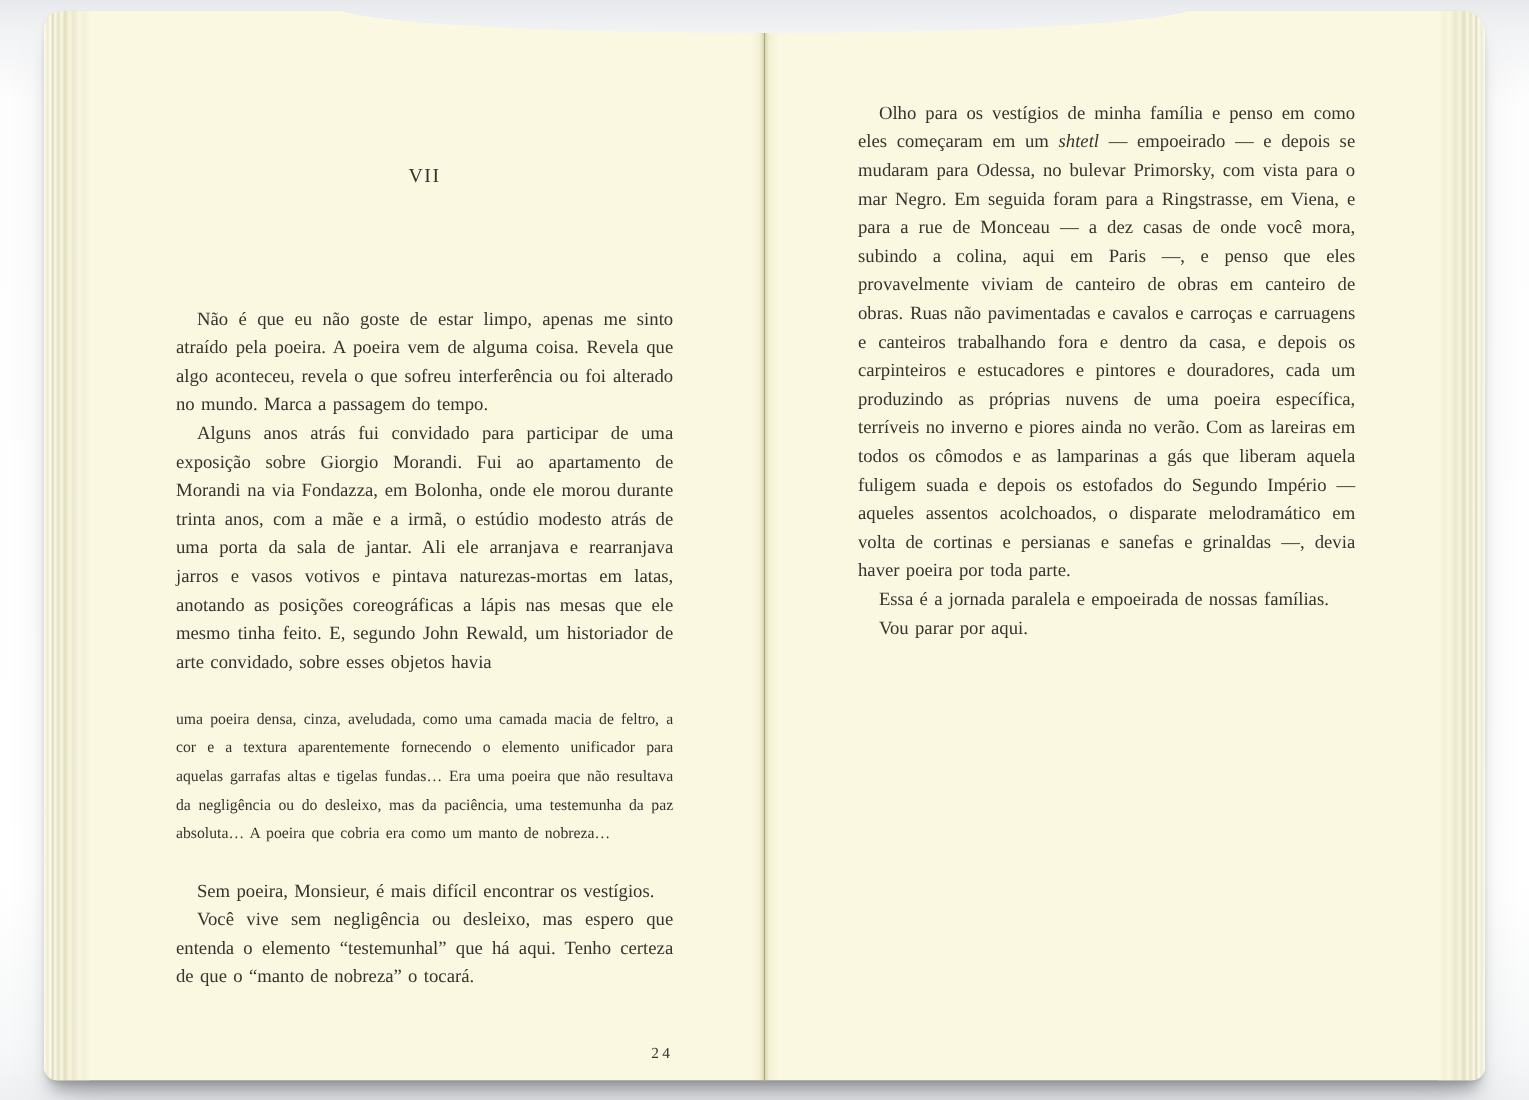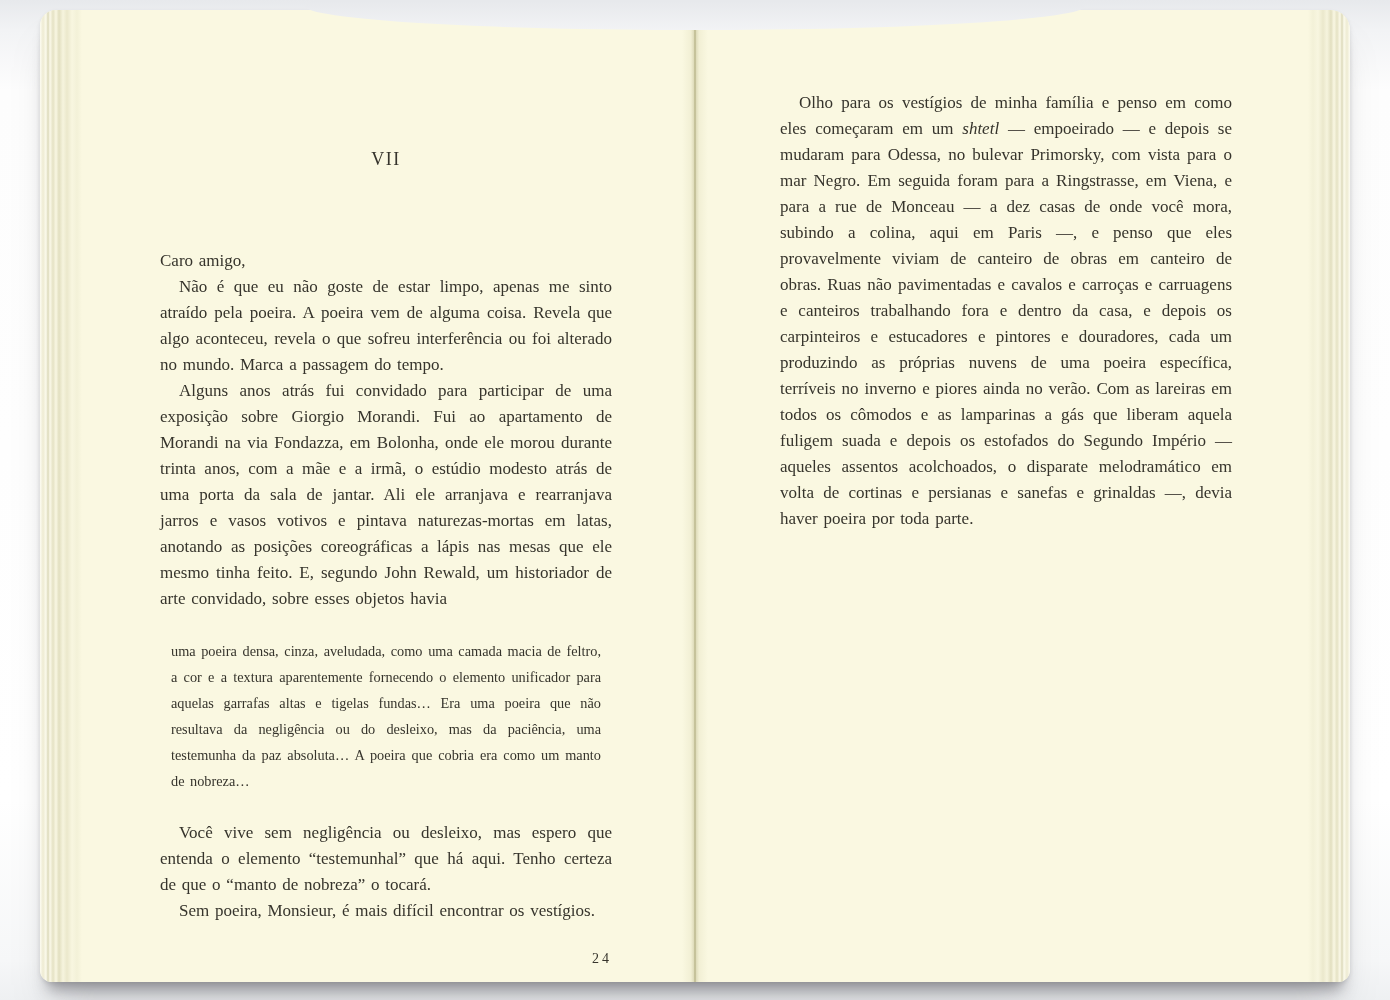--- a/index.html
+++ b/index.html
@@ -86,34 +86,34 @@
   }
   .left-column  { left: 160px; top: 146px; }
   .right-column { left: 780px; top: 90px;  }
 
   .chapter-heading {
     font-size: 18px;
     line-height: 26px;
     font-weight: normal;
     text-align: center;
     letter-spacing: 1.5px;
-    margin-bottom: 76px;
+    margin-bottom: 105px;
   }
 
   .para {
     font-size: 17px;
     line-height: 26px;
     text-align: justify;
     word-spacing: 1.5px;
     hyphens: auto;
   }
   .para.indent { text-indent: 19px; }
   .para.quote {
     font-size: 14.3px;
-    margin: 26px 11px;
+    margin: 26px 0;
     word-spacing: 2px;
   }
   .para em { font-style: italic; }
 
   .page-number {
     position: absolute;
     width: 452px;
     text-align: right;
     top: 951px;
     font-size: 14px;
@@ -132,31 +132,32 @@
   <div class="book">
     <div class="edge-left"></div>
     <div class="edge-right"></div>
     <div class="gutter"></div>
     <div class="top-curve"></div>
   </div>
 
   <div class="page-column left-column">
     <h2 class="chapter-heading">VII</h2>
     <div>
-        <p class="para body">Caro amigo,</p>
         <p class="para body indent">Não é que eu não goste de estar limpo, apenas me sinto atraído pela poeira. A poeira vem de alguma coisa. Revela que algo aconteceu, revela o que sofreu interferência ou foi alterado no mundo. Marca a passagem do tempo.</p>
         <p class="para body indent">Alguns anos atrás fui convidado para participar de uma exposição sobre Giorgio Morandi. Fui ao apartamento de Morandi na via Fondazza, em Bolonha, onde ele morou durante trinta anos, com a mãe e a irmã, o estúdio modesto atrás de uma porta da sala de jantar. Ali ele arranjava e rearranjava jarros e vasos votivos e pintava naturezas-mortas em latas, anotando as posições coreográficas a lápis nas mesas que ele mesmo tinha feito. E, segundo John Rewald, um historiador de arte convidado, sobre esses objetos havia</p>
         <p class="para quote">uma poeira densa, cinza, aveludada, como uma camada macia de feltro, a cor e a textura aparentemente fornecendo o elemento unificador para aquelas garrafas altas e tigelas fundas… Era uma poeira que não resultava da negligência ou do desleixo, mas da paciência, uma testemunha da paz absoluta… A poeira que cobria era como um manto de nobreza…</p>
+        <p class="para body indent">Sem poeira, Monsieur, é mais difícil encontrar os vestígios.</p>
         <p class="para body indent">Você vive sem negligência ou desleixo, mas espero que entenda o elemento “testemunhal” que há aqui. Tenho certeza de que o “manto de nobreza” o tocará.</p>
-        <p class="para body indent">Sem poeira, Monsieur, é mais difícil encontrar os vestígios.</p>
       </div>
   </div>
 
   <div class="page-column right-column">
     <div>
         <p class="para body indent">Olho para os vestígios de minha família e penso em como eles começaram em um <em>shtetl</em> — empoeirado — e depois se mudaram para Odessa, no bulevar Primorsky, com vista para o mar Negro. Em seguida foram para a Ringstrasse, em Viena, e para a rue de Monceau — a dez casas de onde você mora, subindo a colina, aqui em Paris —, e penso que eles provavelmente viviam de canteiro de obras em canteiro de obras. Ruas não pavimentadas e cavalos e carroças e carruagens e canteiros trabalhando fora e dentro da casa, e depois os carpinteiros e estucadores e pintores e douradores, cada um produzindo as próprias nuvens de uma poeira específica, terríveis no inverno e piores ainda no verão. Com as lareiras em todos os cômodos e as lamparinas a gás que liberam aquela fuligem suada e depois os estofados do Segundo Império — aqueles assentos acolchoados, o disparate melodramático em volta de cortinas e persianas e sanefas e grinaldas —, devia haver poeira por toda parte.</p>
+        <p class="para body indent">Essa é a jornada paralela e empoeirada de nossas famílias.</p>
+        <p class="para body indent">Vou parar por aqui.</p>
       </div>
   </div>
 
   <div class="page-number left">24</div>
 
 
 </div>
 
 </body></html>

